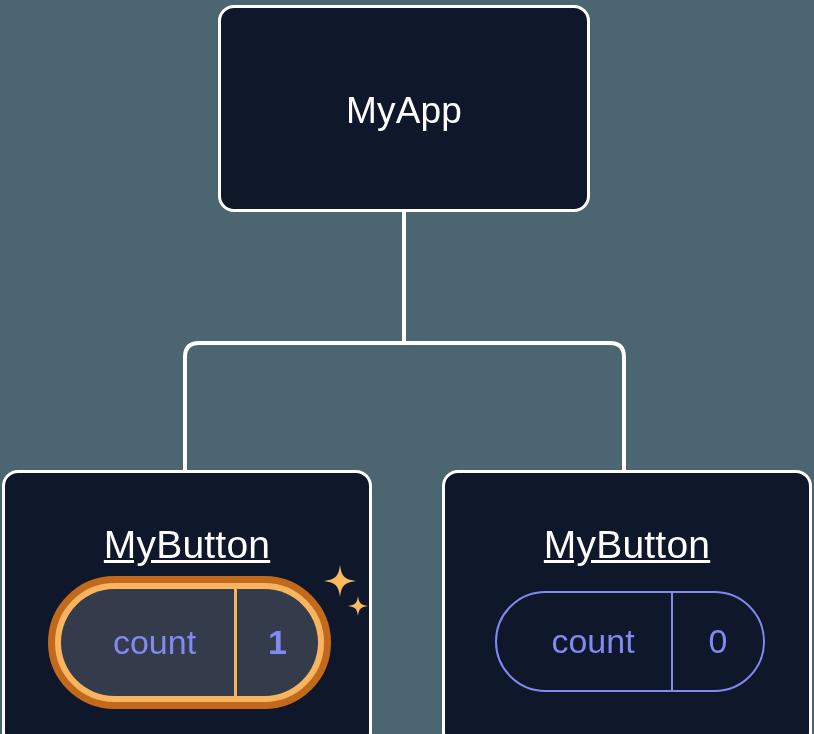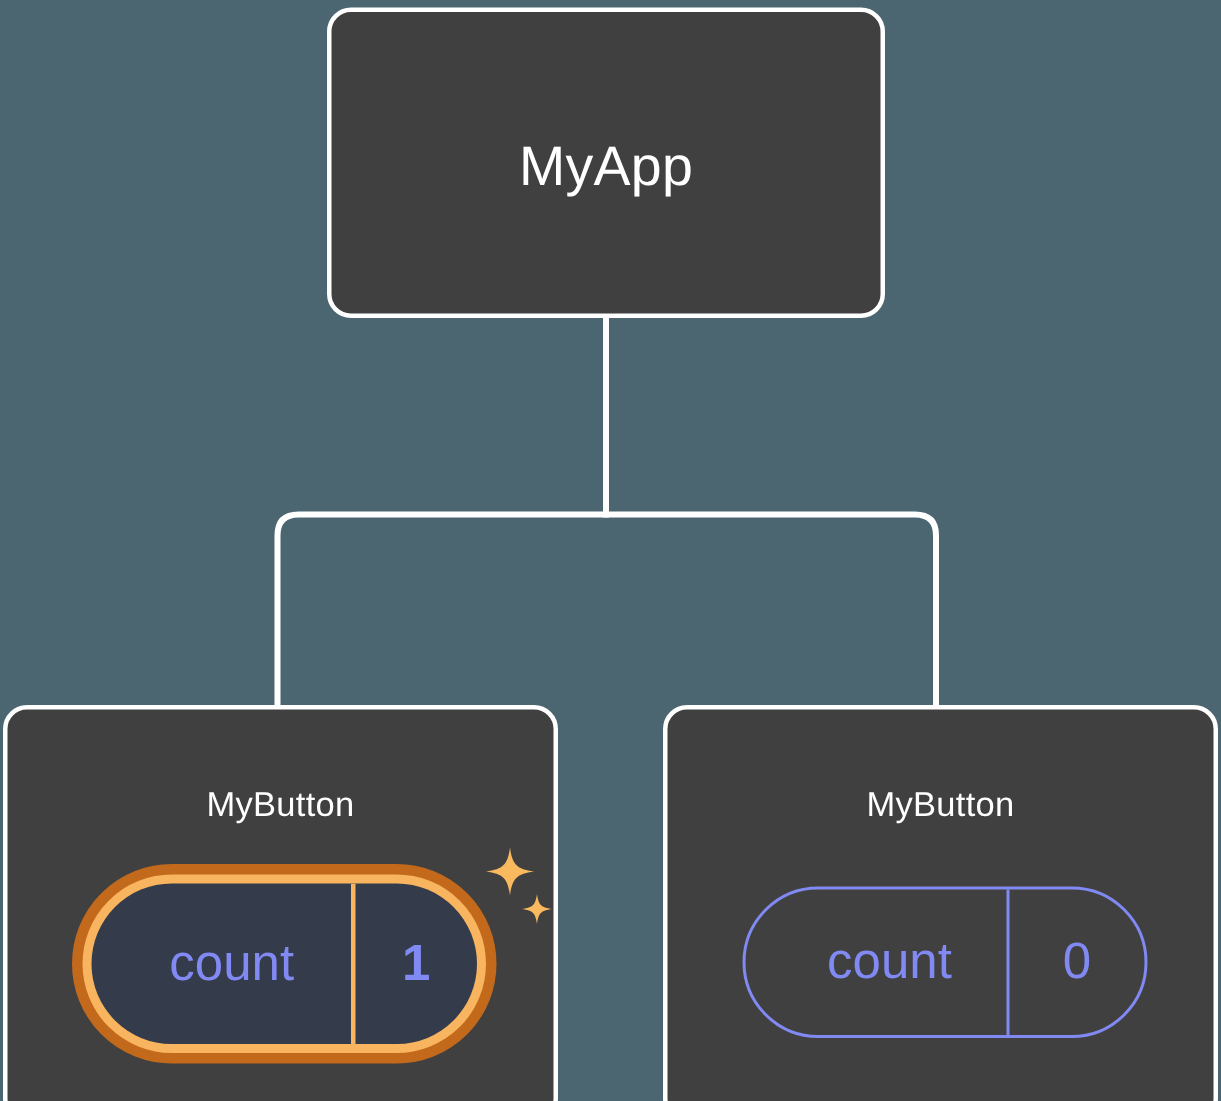--- a/index.html
+++ b/index.html
@@ -28,21 +28,21 @@
     top: 0;
     width: 814px;
     height: 734px;
     pointer-events: none;
   }
 
   
   .node {
     position: absolute;
     box-sizing: border-box;
-    background: #404040;
+    background: #0f172a;
     border: 3px solid #ffffff;
     border-radius: 16px;
   }
   .node-root {
     left: 218px;
     top: 5px;
     width: 372px;
     height: 207px;
   }
   .node-child-left {
@@ -68,21 +68,22 @@
     letter-spacing: 0.2px;
     white-space: nowrap;
   }
   .node-root .node-title {
     top: 82px;
     font-size: 37px;
   }
   .node-child-left .node-title,
   .node-child-right .node-title {
     top: 50px;
-    font-size: 23px;
+    font-size: 39px;
+    text-decoration: underline;
   }
 
   
   .state-pill {
     position: absolute;
     box-sizing: border-box;
     display: flex;
     align-items: stretch;
     border-radius: 999px;
     justify-content: center;

